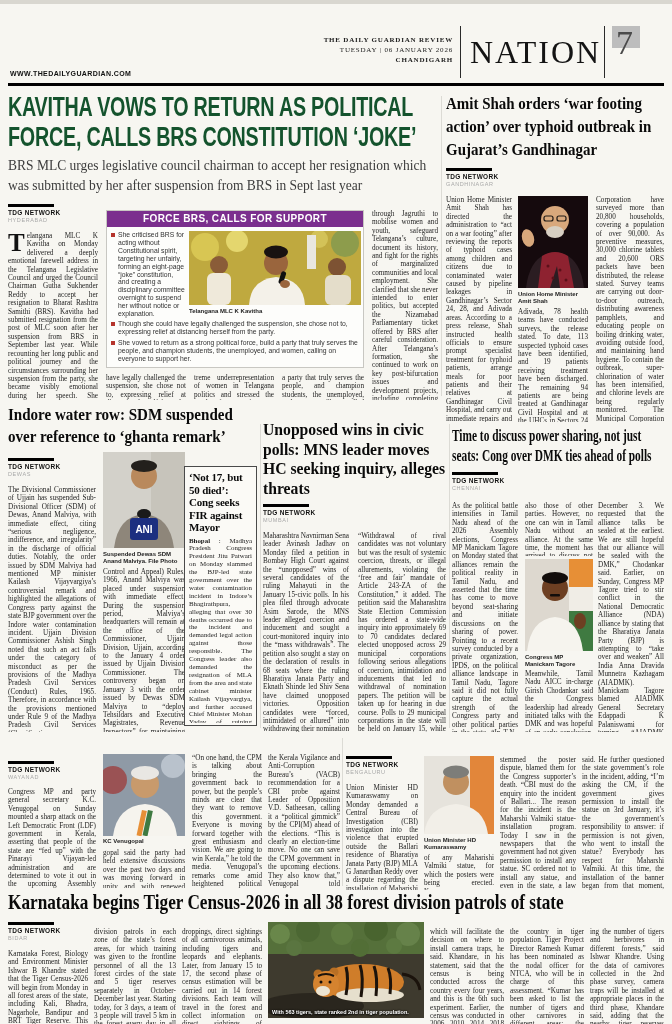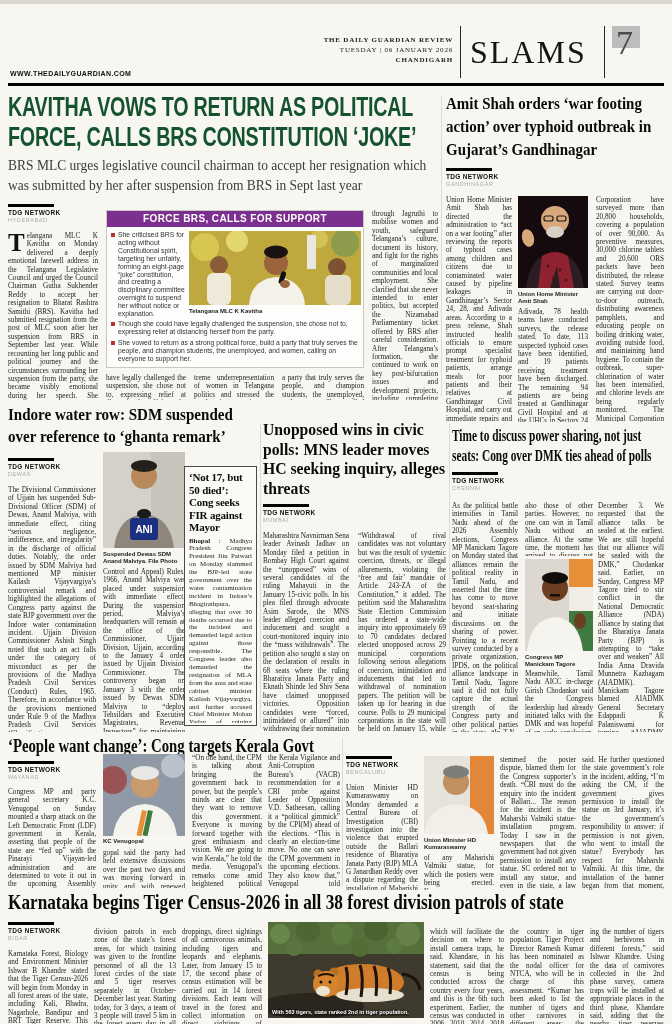--- a/index.html
+++ b/index.html
@@ -48,21 +48,21 @@
 <div class="page">
 
   <header>
     <div class="site">WWW.THEDAILYGUARDIAN.COM</div>
     <div class="dateline">
       <div class="b">THE DAILY GUARDIAN REVIEW</div>
       <div>TUESDAY | 06 JANUARY 2026</div>
       <div class="b">CHANDIGARH</div>
     </div>
     <div class="vrule" style="left:460px"></div>
-    <div class="section-title">SLAMS</div>
+    <div class="section-title">NATION</div>
     <div class="vrule" style="left:604px"></div>
     <div class="pagenum-box"></div>
     <div class="pagenum">7</div>
     <div class="mast-rule"></div>
   </header>
 
   <div class="vdiv" style="left:441px;top:92px;height:300px"></div>
   <div class="vdiv" style="left:260px;top:420px;height:304px"></div>
   <div class="vdiv" style="left:449px;top:420px;height:304px"></div>
   <div class="vdiv" style="left:342px;top:734px;height:148px"></div>
@@ -228,23 +228,20 @@
         <path d="M2,92 q4,-32 28,-34 q24,2 28,34 z" fill="#f6f4ee"></path>
         <ellipse cx="55" cy="62" rx="6" ry="8" fill="#6d3f22"></ellipse>
       </svg>
     </div>
     <div class="caption" style="left:73px;top:228px;width:68px;height:14px">Congress MP Manickam Tagore</div>
     <div class="body-col" style="left:73px;top:244px;width:68px;height:62px">Meanwhile, Tamil Nadu AICC in-charge Girish Chodankar said the Congress leadership had already initiated talks with the DMK and was hopeful of an early conclusion. “We met the Chief Minister and the DMK President exactly one month back, on</div>
     <div class="body-col" style="left:146px;top:76px;width:66px;height:230px">December 3. We requested that the alliance talks be sealed at the earliest. We are still hopeful that our alliance will be sealed with the DMK,” Chodankar said. Earlier, on Sunday, Congress MP Tagore tried to stir conflict in the National Democratic Alliance (NDA) alliance by stating that the Bharatiya Janata Party (BJP) is attempting to “take over and weaken” All India Anna Dravida Munnetra Kazhagam (AIADMK). Manickam Tagore blamed AIADMK General Secretary Edappadi K Palaniswami for turning “AIADMK into Amit Shah AIADMK”. “The BJP has hatched a conspiracy to take over and weaken the AIADMK. The AIADMK is now facing what is likely to be its last election, and Edappadi Palaniswami will be the AIADMK’s last General Secretary. The credit for turning “AIADMK” into “Amit Shah AIADMK” goes to Edappadi Palaniswami,” he said.</div>
   </article>
 
   <article class="story" style="left:8px;top:732px;width:332px;height:152px">
-    <h2 class="shead" style="font-size:18px;line-height:21px;white-space:nowrap">
-      <span class="sq" style="width:122%;transform:scaleX(.82)">‘People want change’: Cong targets Kerala Govt</span>
-    </h2>
     <div class="byline abs" style="left:0;top:25px">
       <div class="bar"></div>
       <div class="net">TDG NETWORK</div>
       <div class="loc">WAYANAD</div>
     </div>
     <div class="body-col" style="left:0;top:52px;width:88px;height:100px">Congress MP and party general secretary K.C. Venugopal on Sunday mounted a sharp attack on the Left Democratic Front (LDF) government in Kerala, asserting that people of the state are “fed up” with the Pinarayi Vijayan-led administration and are determined to vote it out in the upcoming Assembly elections. Speaking in Wayanad after a series of meetings with senior Congress leaders, Venu-</div>
     <div class="photo" style="left:95px;top:18px;width:82px;height:82px">
       <svg width="82" height="82" viewBox="0 0 82 82">
         <rect width="82" height="82" fill="#8f9aa6"></rect>
         <circle cx="10" cy="26" r="14" fill="#9c4040" opacity=".8"></circle>

